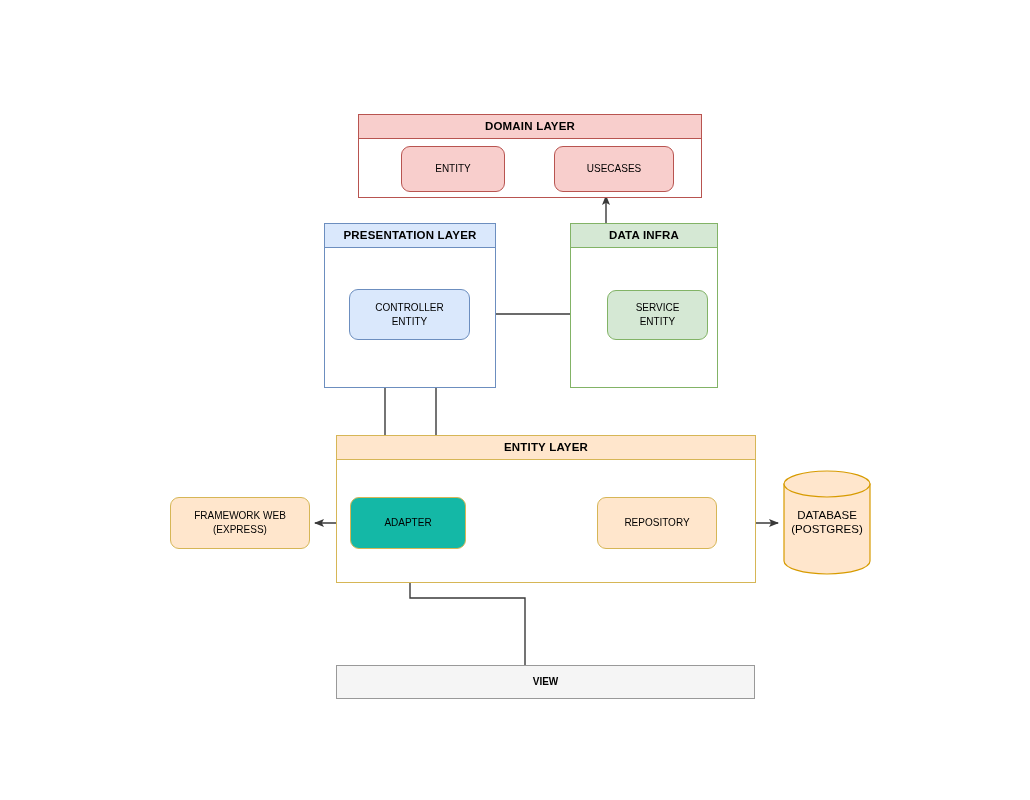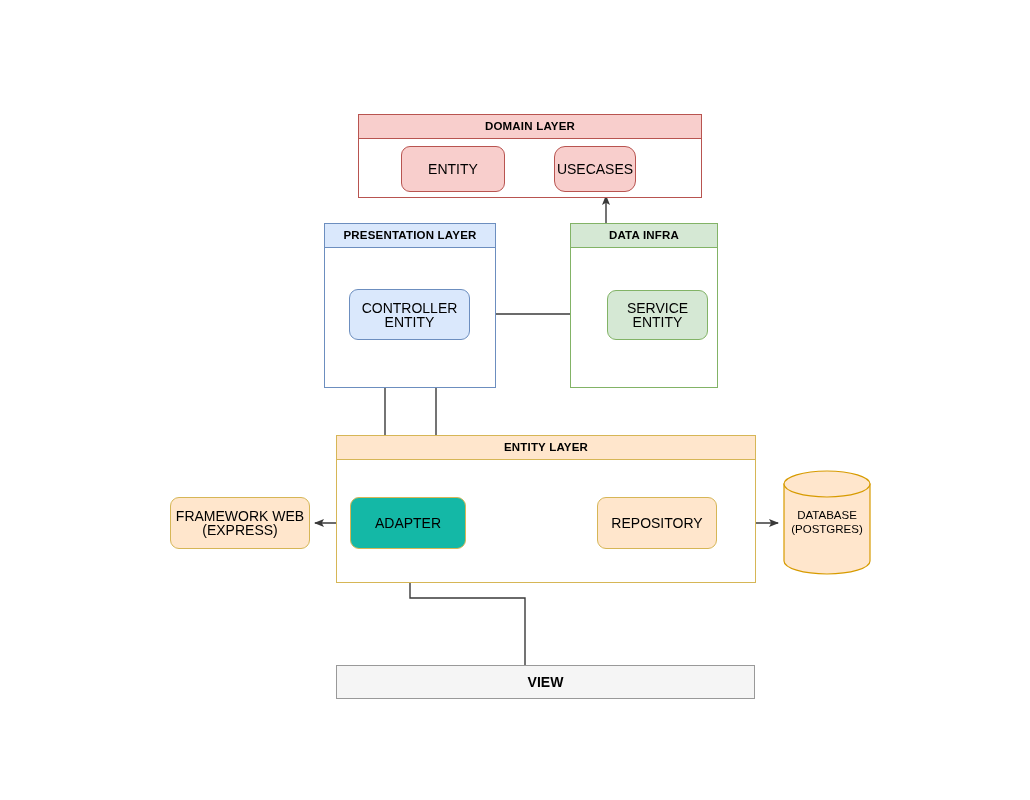--- a/index.html
+++ b/index.html
@@ -47,21 +47,21 @@
   .node {
     position: absolute;
     box-sizing: border-box;
     border-width: 1px;
     border-style: solid;
     border-radius: 9px;
     display: flex;
     align-items: center;
     justify-content: center;
     text-align: center;
-    font-size: 14px;
+    font-size: 10px;
     color: #000000;
     line-height: 14px;
     white-space: pre-line;
   }
   .node.plain {
     border-radius: 0;
   }
   .cylinder {
     position: absolute;
     box-sizing: border-box;
@@ -119,21 +119,21 @@
 
   <div class="layer" style="left: 570px; top: 223px; width: 148px; height: 165px; border-color: rgb(130, 179, 102); background: rgb(255, 255, 255);">
     <div class="layer-title" style="background: rgb(213, 232, 212); border-bottom-color: rgb(130, 179, 102);">DATA INFRA</div>
   </div>
 
   <div class="layer" style="left: 336px; top: 435px; width: 420px; height: 148px; border-color: rgb(214, 182, 86); background: rgb(255, 255, 255);">
     <div class="layer-title" style="background: rgb(255, 230, 204); border-bottom-color: rgb(214, 182, 86);">ENTITY LAYER</div>
   </div>
 
   <div class="node" style="left: 401px; top: 146px; width: 104px; height: 46px; background: rgb(248, 206, 204); border-color: rgb(184, 84, 80);">ENTITY</div>
-  <div class="node" style="left: 554px; top: 146px; width: 82px; height: 46px; background: rgb(248, 206, 204); border-color: rgb(184, 84, 80); border-radius: 11px;">USECASES</div>
+  <div class="node" style="left: 554px; top: 146px; width: 120px; height: 46px; background: rgb(248, 206, 204); border-color: rgb(184, 84, 80);">USECASES</div>
   <div class="node" style="left: 349px; top: 289px; width: 121px; height: 51px; background: rgb(218, 232, 252); border-color: rgb(108, 142, 191);">CONTROLLER
 ENTITY</div>
   <div class="node" style="left: 607px; top: 290px; width: 101px; height: 50px; background: rgb(213, 232, 212); border-color: rgb(130, 179, 102);">SERVICE
 ENTITY</div>
   <div class="node" style="left: 170px; top: 497px; width: 140px; height: 52px; background: rgb(255, 230, 204); border-color: rgb(214, 182, 86);">FRAMEWORK WEB
 (EXPRESS)</div>
   <div class="node" style="left: 350px; top: 497px; width: 116px; height: 52px; background: #14b8a6; border-color: rgb(214, 182, 86);">ADAPTER</div>
   <div class="node plain" style="font-weight: bold; left: 336px; top: 665px; width: 419px; height: 34px; background: rgb(245, 245, 245); border-color: rgb(153, 153, 153); border-radius: 0px;">VIEW</div>
   <div class="node" style="left: 597px; top: 497px; width: 120px; height: 52px; background: rgb(255, 230, 204); border-color: rgb(214, 182, 86);">REPOSITORY</div>
 

